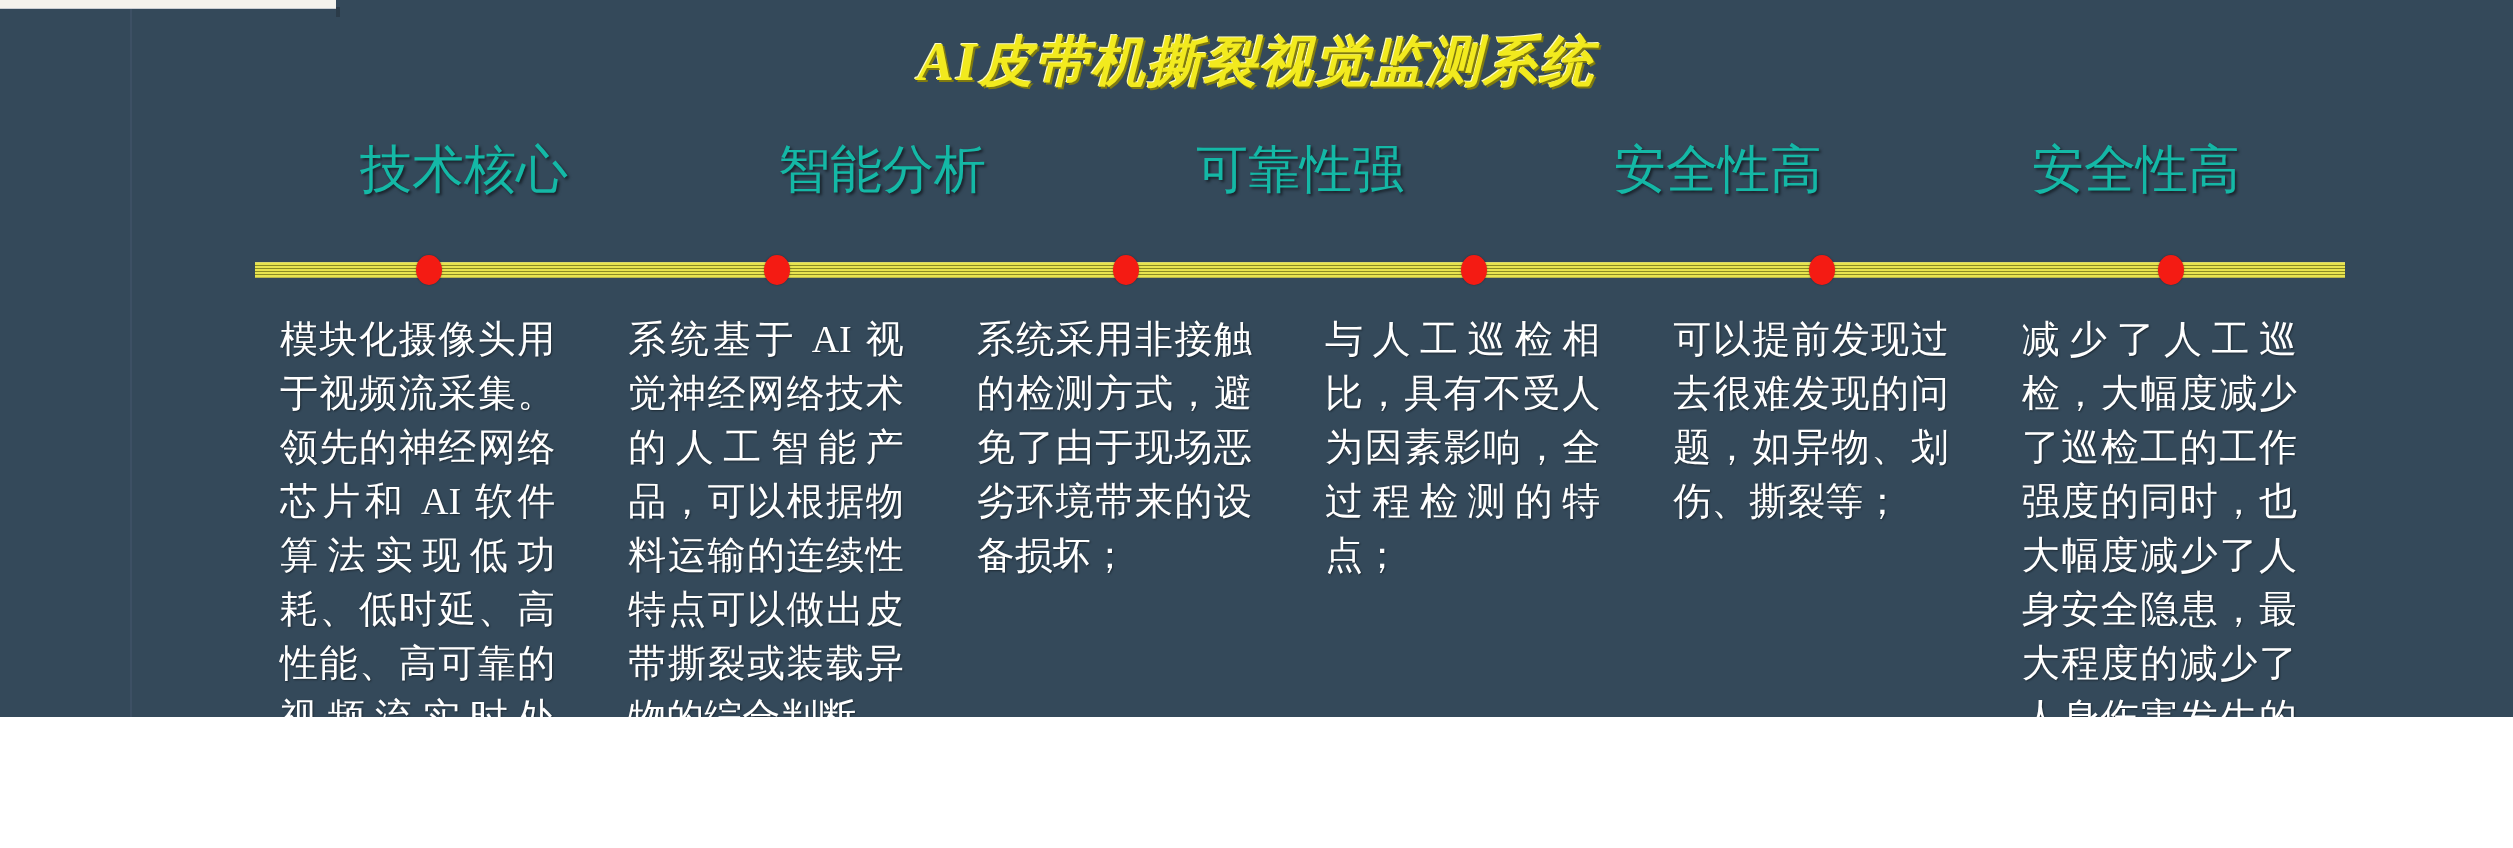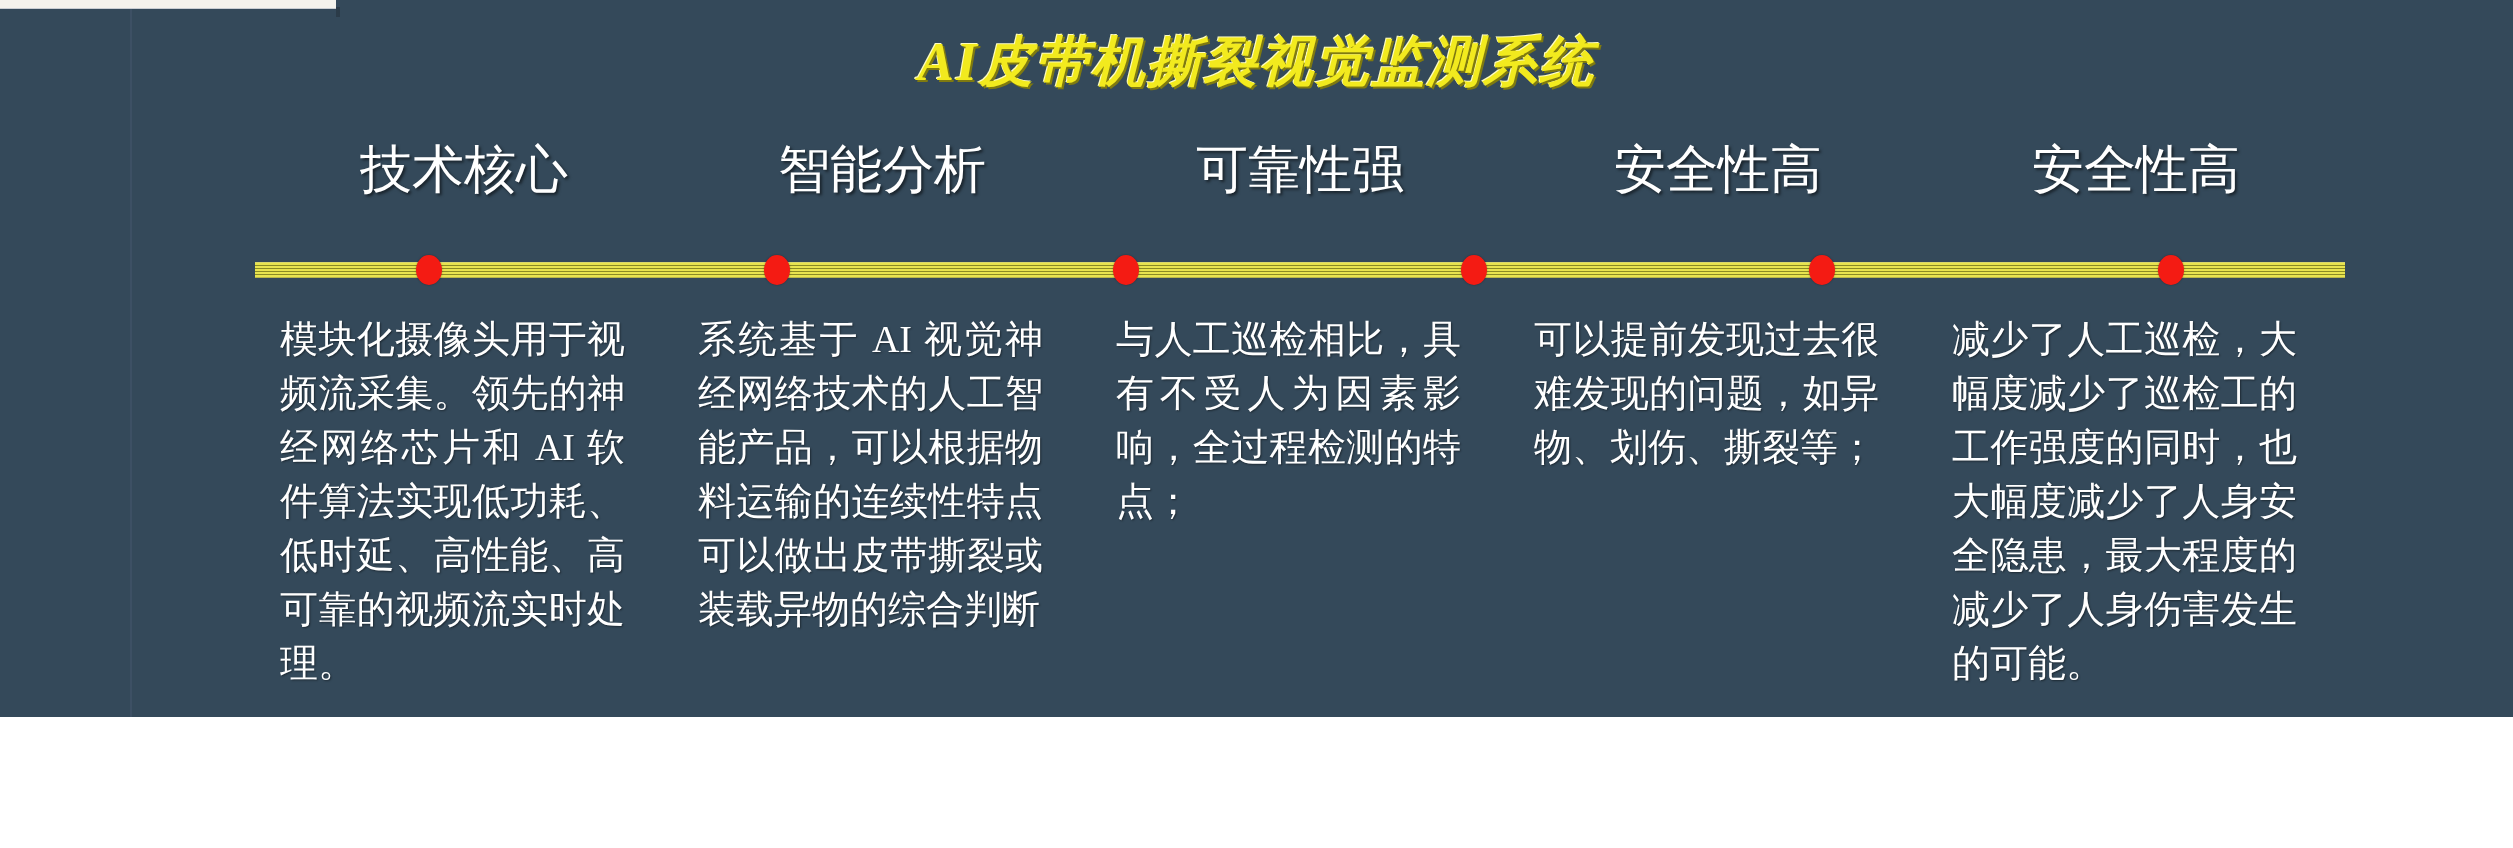--- a/index.html
+++ b/index.html
@@ -69,21 +69,21 @@
     top: 140px;
     width: 2090px;
     display: flex;
   }
   .heading {
     flex: 1 1 0;
     text-align: center;
     font-family: "Liberation Serif", "DejaVu Serif", serif;
     font-size: 52px;
     line-height: 60px;
-    color: #ffffff;
+    color: #14b8a6;
     text-shadow: 2px 2px 3px rgba(0,0,0,.55);
     white-space: nowrap;
   }
 
   
   .timeline {
     position: absolute;
     left: 255px;
     top: 262px;
     width: 2090px;
@@ -202,20 +202,23 @@
   </div>
 
   <div class="columns">
     <div class="column">
       <div class="column-body">模块化摄像头用于视频流采集。领先的神经网络芯片和 AI 软件算法实现低功耗、低时延、高性能、高可靠的视频流实时处理。</div>
     </div>
     <div class="column">
       <div class="column-body">系统基于 AI 视觉神经网络技术的人工智能产品，可以根据物料运输的连续性特点可以做出皮带撕裂或装载异物的综合判断</div>
     </div>
     <div class="column">
+      <div class="column-body">系统采用非接触的检测方式，避免了由于现场恶劣环境带来的设备损坏；</div>
+    </div>
+    <div class="column">
       <div class="column-body">与人工巡检相比，具有不受人为因素影响，全过程检测的特点；</div>
     </div>
     <div class="column">
       <div class="column-body">可以提前发现过去很难发现的问题，如异物、划伤、撕裂等；</div>
     </div>
     <div class="column">
       <div class="column-body">减少了人工巡检，大幅度减少了巡检工的工作强度的同时，也大幅度减少了人身安全隐患，最大程度的减少了人身伤害发生的可能。</div>
     </div>
   </div>
 

